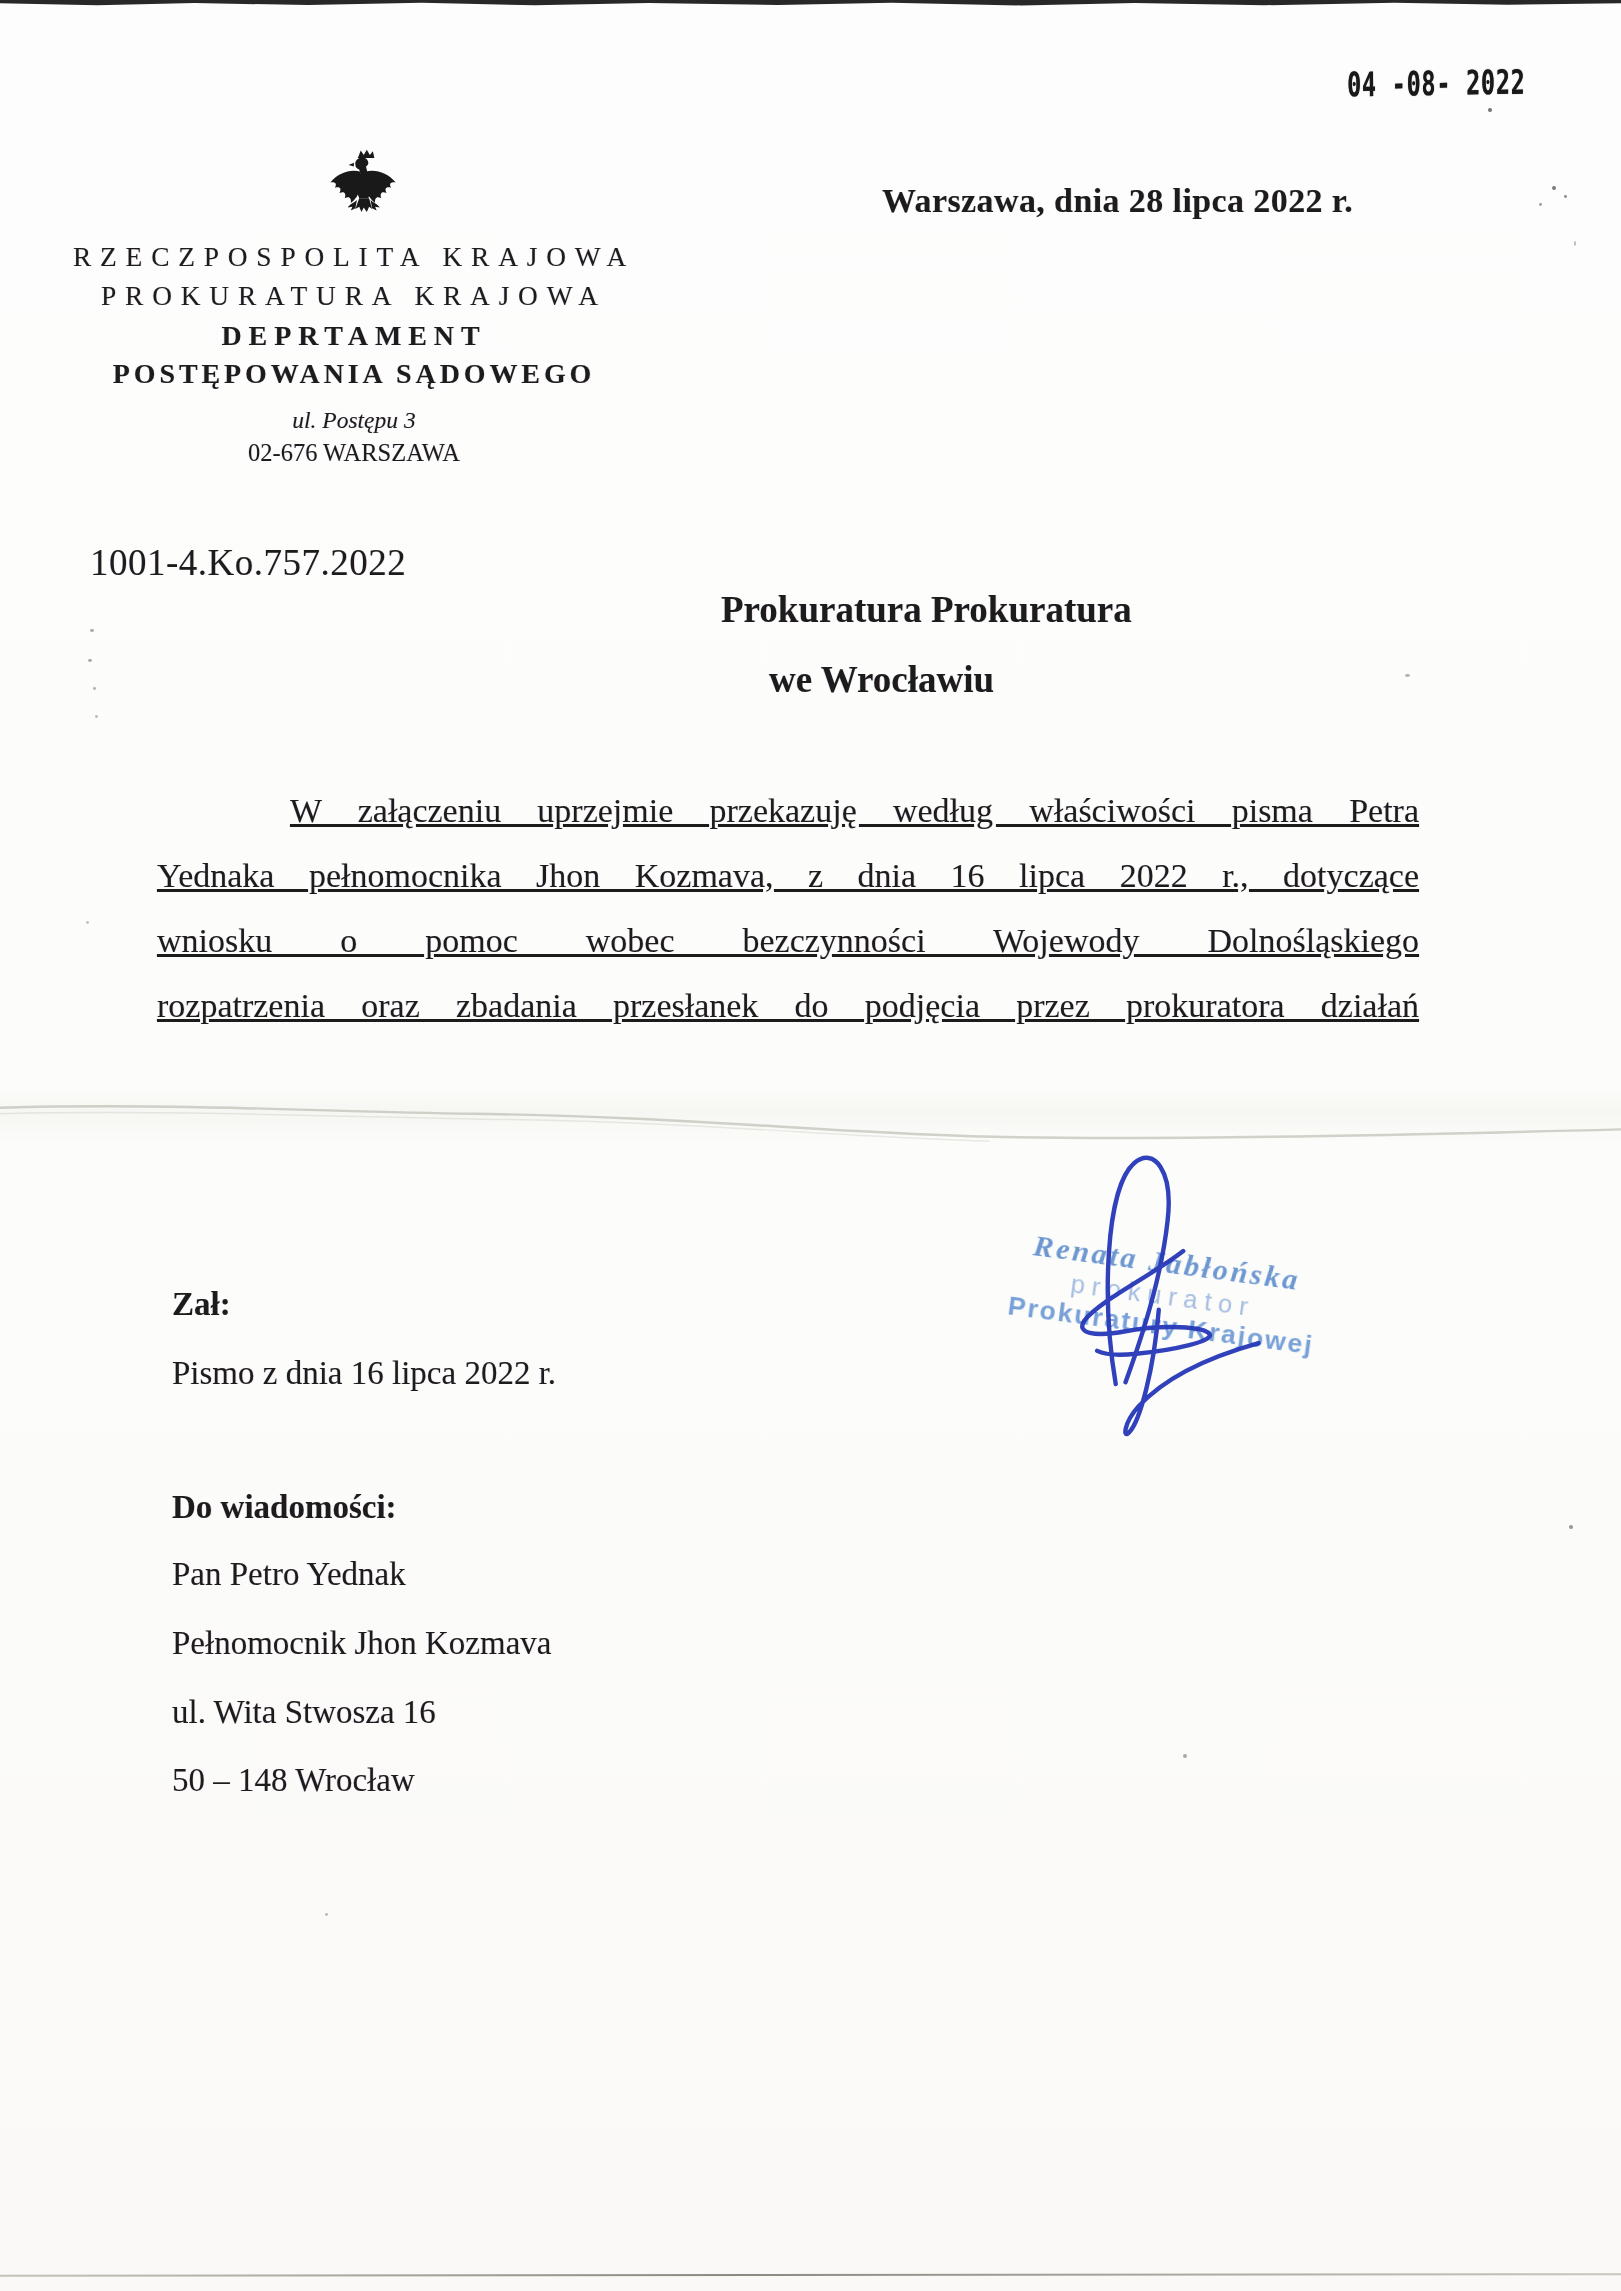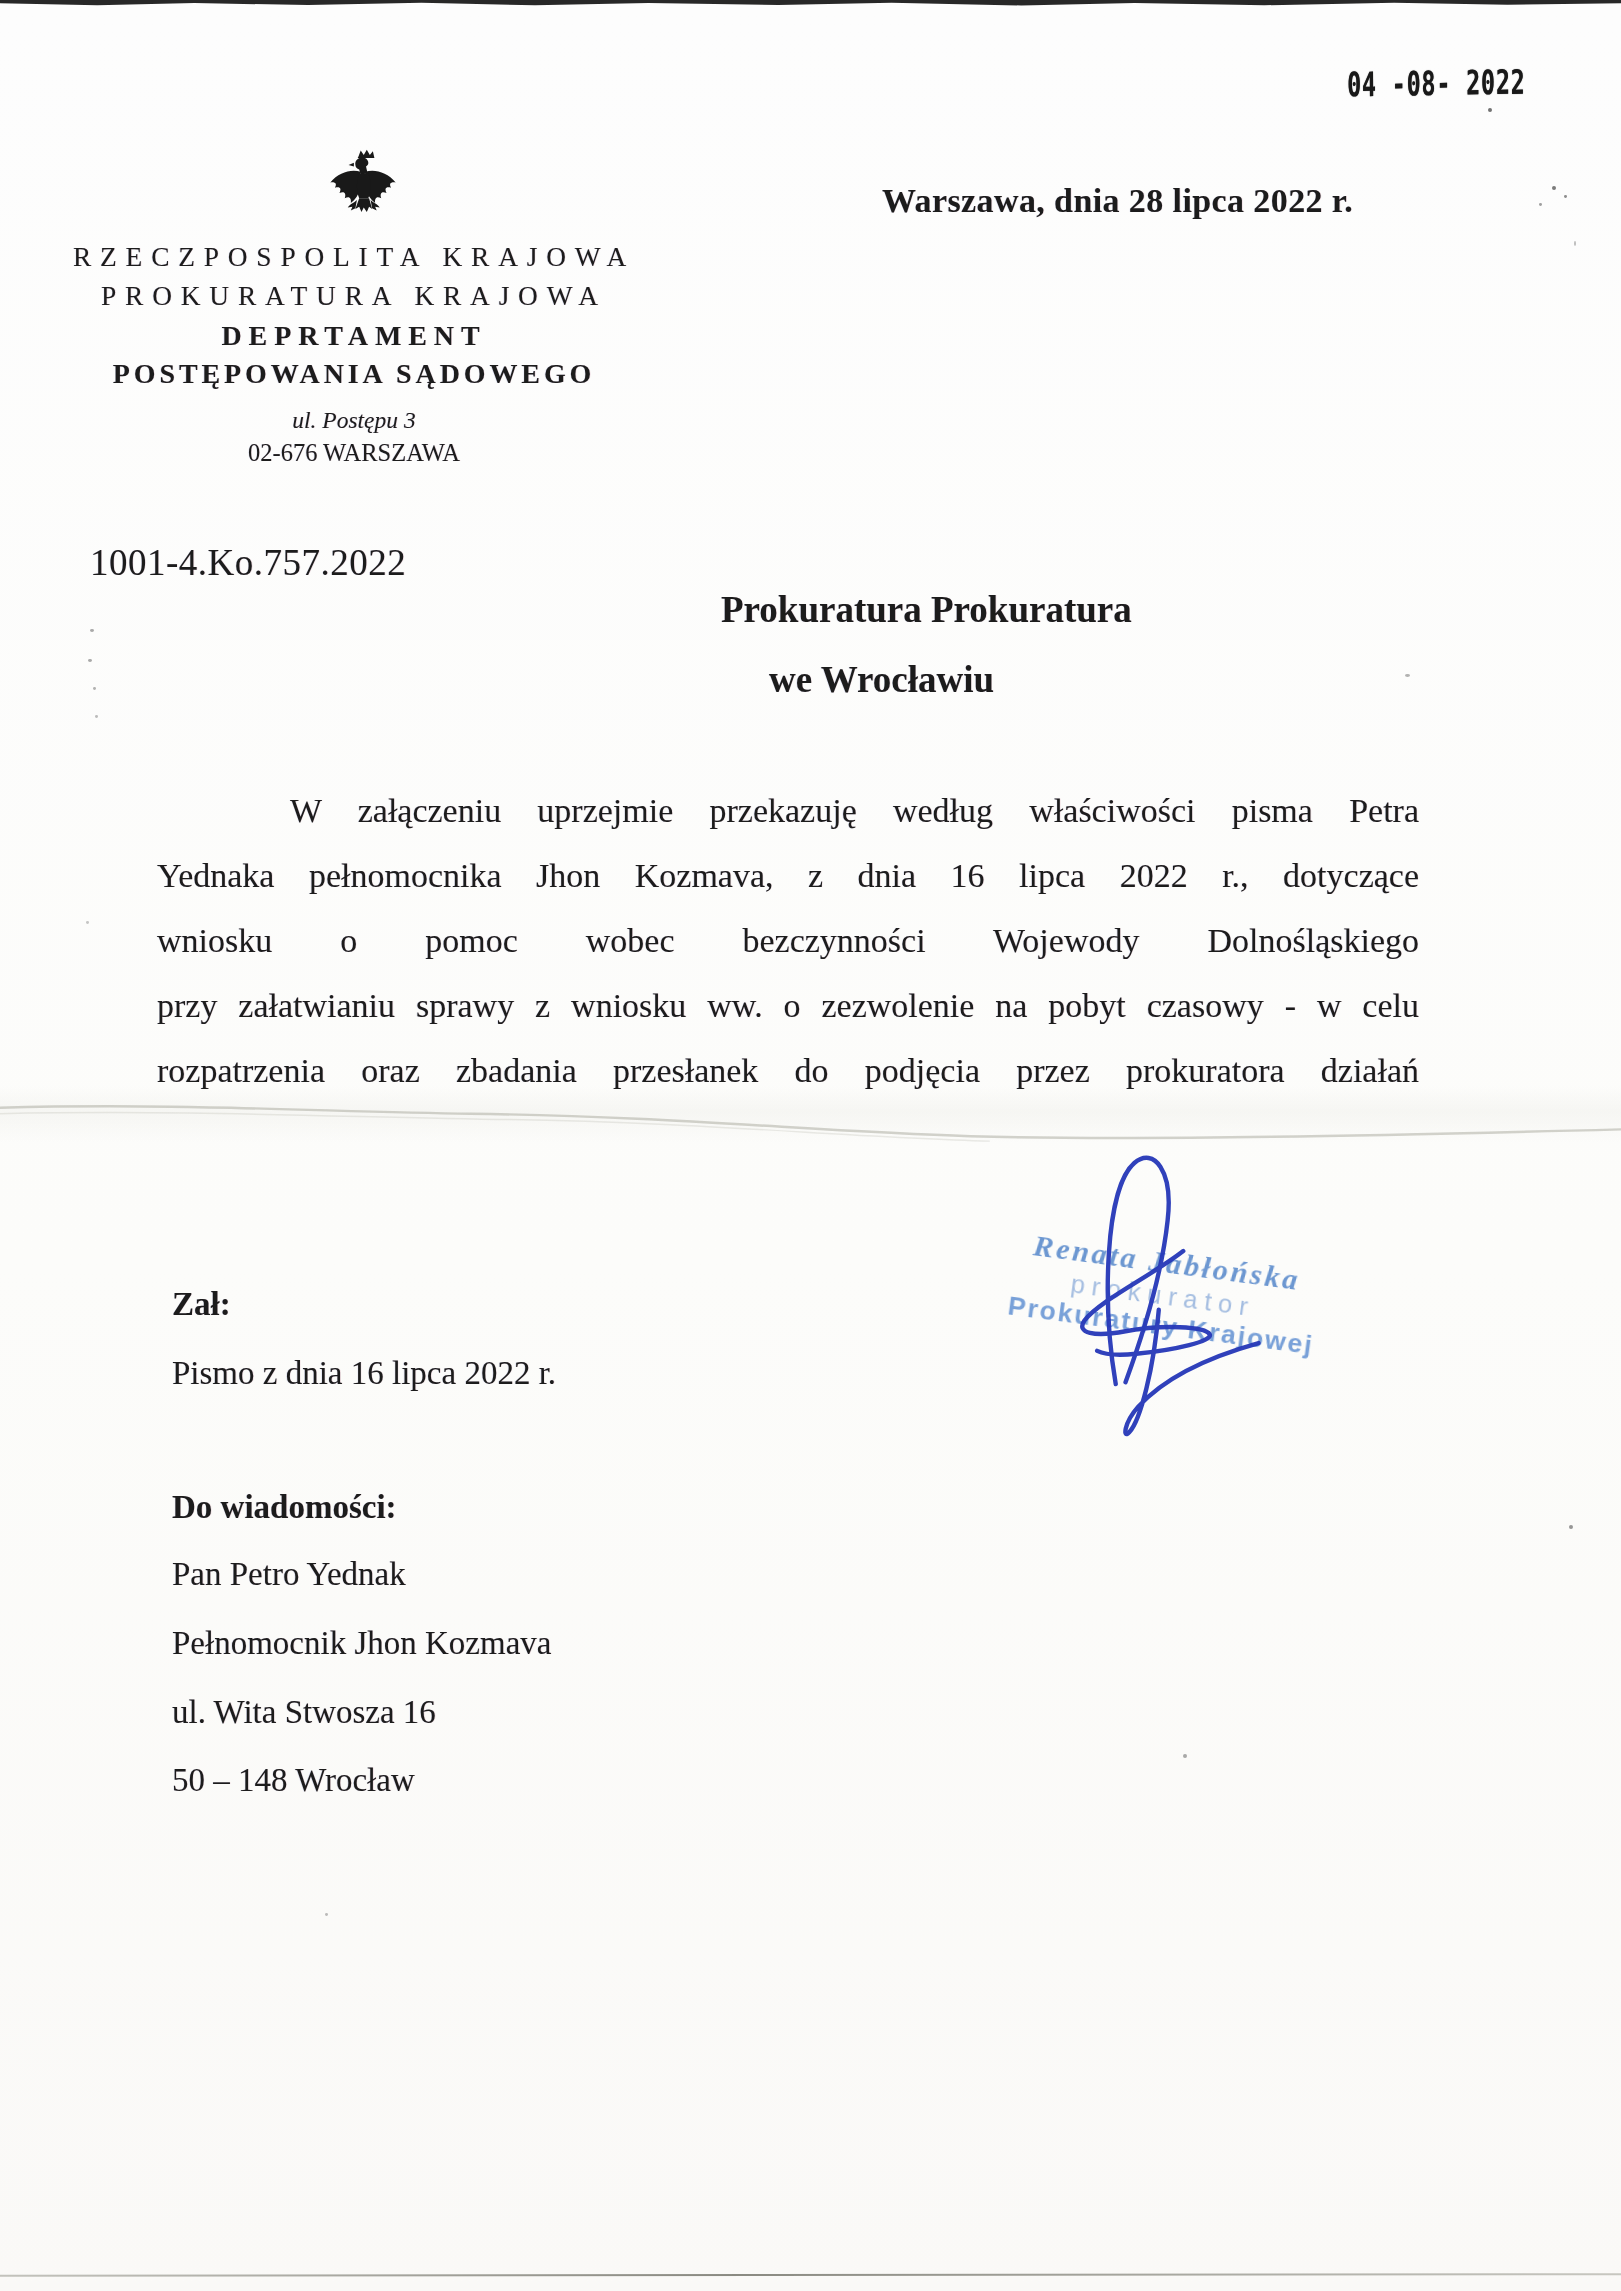--- a/index.html
+++ b/index.html
@@ -45,21 +45,21 @@
 
   .place-date{top:182px;left:882px;font-size:34px;font-weight:bold;letter-spacing:0.4px;}
 
   .ref-number{top:541px;left:90px;font-size:37px;letter-spacing:0.5px;}
 
   .addressee-1{top:588px;left:721px;font-size:37px;font-weight:bold;}
   .addressee-2{top:658px;left:721px;font-size:37px;font-weight:bold;margin-left:48px;}
 
   
   .body-block{top:778px;left:157px;width:1262px;font-size:34px;line-height:65px;}
-  .body-line{text-align:justify;text-align-last:justify;white-space:normal;}
+  .body-line{text-align:justify;text-align-last:justify;white-space:normal;text-decoration:underline;}
   .body-line.first{padding-left:133px;}
   .body-line.last{text-align-last:left;}
 
   
   .stamp{
     top:1223px;left:1019px;width:304px;text-align:center;
     transform:rotate(7.5deg);transform-origin:left top;
     filter:blur(0.4px);
   }
   .stamp-name{
@@ -132,21 +132,20 @@
 
 <div class="abs ref-number scan-text">1001-4.Ko.757.2022</div>
 
 <div class="abs addressee-1 scan-text">Prokuratura Prokuratura</div>
 <div class="abs addressee-2 scan-text">we Wrocławiu</div>
 
 <div class="abs body-block">
   <div class="body-line first scan-text">W załączeniu uprzejmie przekazuję według właściwości pisma Petra</div>
   <div class="body-line scan-text">Yednaka pełnomocnika Jhon Kozmava, z dnia 16 lipca 2022 r., dotyczące</div>
   <div class="body-line scan-text">wniosku o pomoc wobec bezczynności Wojewody Dolnośląskiego</div>
-  <div class="body-line scan-text">przy załatwianiu sprawy z wniosku ww. o zezwolenie na pobyt czasowy - w celu</div>
   <div class="body-line scan-text">rozpatrzenia oraz zbadania przesłanek do podjęcia przez prokuratora działań</div>
 </div>
 
 <div class="abs stamp">
   <div class="stamp-name">Renata Jabłońska</div>
   <div class="stamp-title1">prokurator</div>
   <div class="stamp-title2">Prokuratury Krajowej</div>
 </div>
 
 <svg class="abs signature-svg" viewBox="1080 1170 230 310" xmlns="http://www.w3.org/2000/svg">

